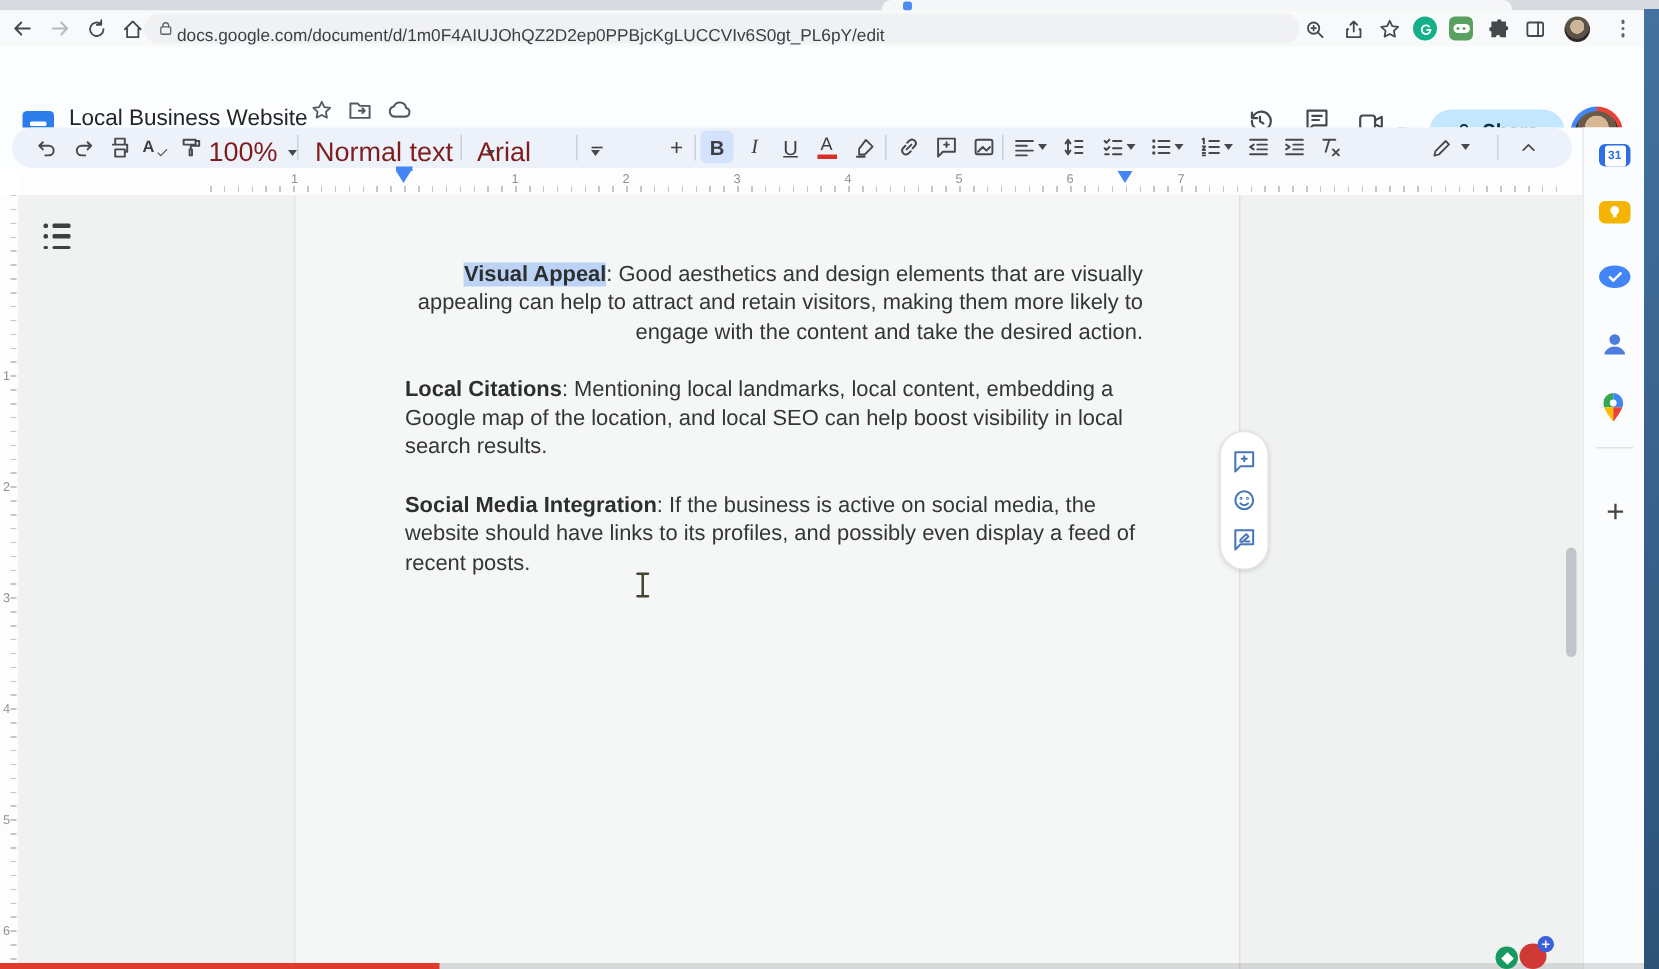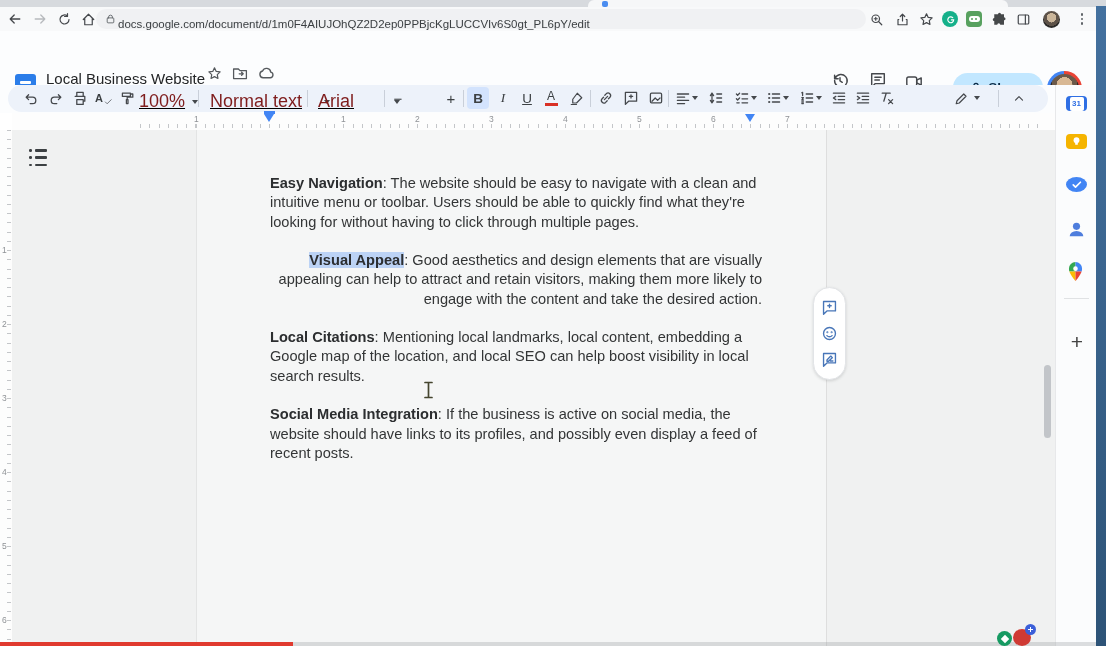--- a/index.html
+++ b/index.html
@@ -1,17 +1,17 @@
 <!DOCTYPE html>
 <html><head>
 <meta charset="utf-8">
 <style>
   html,body{margin:0;padding:0;background:#e9eaec;font-family:"Liberation Sans",sans-serif;}
   #app{position:relative;width:1106px;height:646px;background:#fff;overflow:hidden;}
-  .abs{position:absolute;text-decoration:underline;}
+  .abs{position:absolute;}
   svg.ic{fill:none;stroke:#45484c;stroke-width:1.6;stroke-linecap:round;stroke-linejoin:round;display:block;}
   .caret{width:0;height:0;border-left:3.5px solid transparent;border-right:3.5px solid transparent;border-top:4.5px solid #45484c;}
   
   #tabstrip{left:0;top:0;width:1106px;height:7px;background:#d7dade;}
   #tabstrip .tab{position:absolute;left:588px;top:0;width:420px;height:7px;background:#f6f7f8;border-radius:6px 6px 0 0;}
   #tabstrip .favdot{position:absolute;left:602px;top:1px;width:6px;height:6px;border-radius:2px;background:#4b8df0;}
   #browserbar{left:0;top:7px;width:1106px;height:24px;background:#f8f9fa;}
   .bicon{position:absolute;top:3px;width:18px;height:18px;display:flex;align-items:center;justify-content:center;}
   #urlpill{position:absolute;left:96px;top:2px;width:770px;height:20px;background:#f0f1f3;border-radius:10px;}
   #urltext{position:absolute;left:118px;top:11px;font-size:11.5px;color:#3c4043;white-space:nowrap;}
@@ -437,21 +437,20 @@
           <i class="dot"></i>
           <i class="bar"></i>
         </div>
       <div class="row">
           <i class="dot"></i>
           <i class="bar"></i>
         </div>
     </div>
 
     <div id="doctext">
-      <p><b>Easy Navigation</b><span>: The website should be easy to navigate with a clean and intuitive menu or toolbar. Users should be able to quickly find what they're looking for without having to click through multiple pages.</span></p>
       <p class="gapbig"><b class="sel">Visual Appeal</b><span>: Good aesthetics and design elements that are visually appealing can help to attract and retain visitors, making them more likely to engage with the content and take the desired action.</span></p>
       <p><b>Local Citations</b><span>: Mentioning local landmarks, local content, embedding a Google map of the location, and local SEO can help boost visibility in local search results.</span></p>
       <p><b>Social Media Integration</b><span>: If the business is active on social media, the website should have links to its profiles, and possibly even display a feed of recent posts.</span></p>
     </div>
 
     <div id="cursor">
       <svg width="11" height="18" viewBox="0 0 11 18" style="display:block;fill:none;stroke:#45452f;stroke-width:1.7;stroke-linecap:round;">
           <path d="M2 1.5h7M5.5 1.5v15M2 16.5h7"></path>
         </svg>
     </div>

